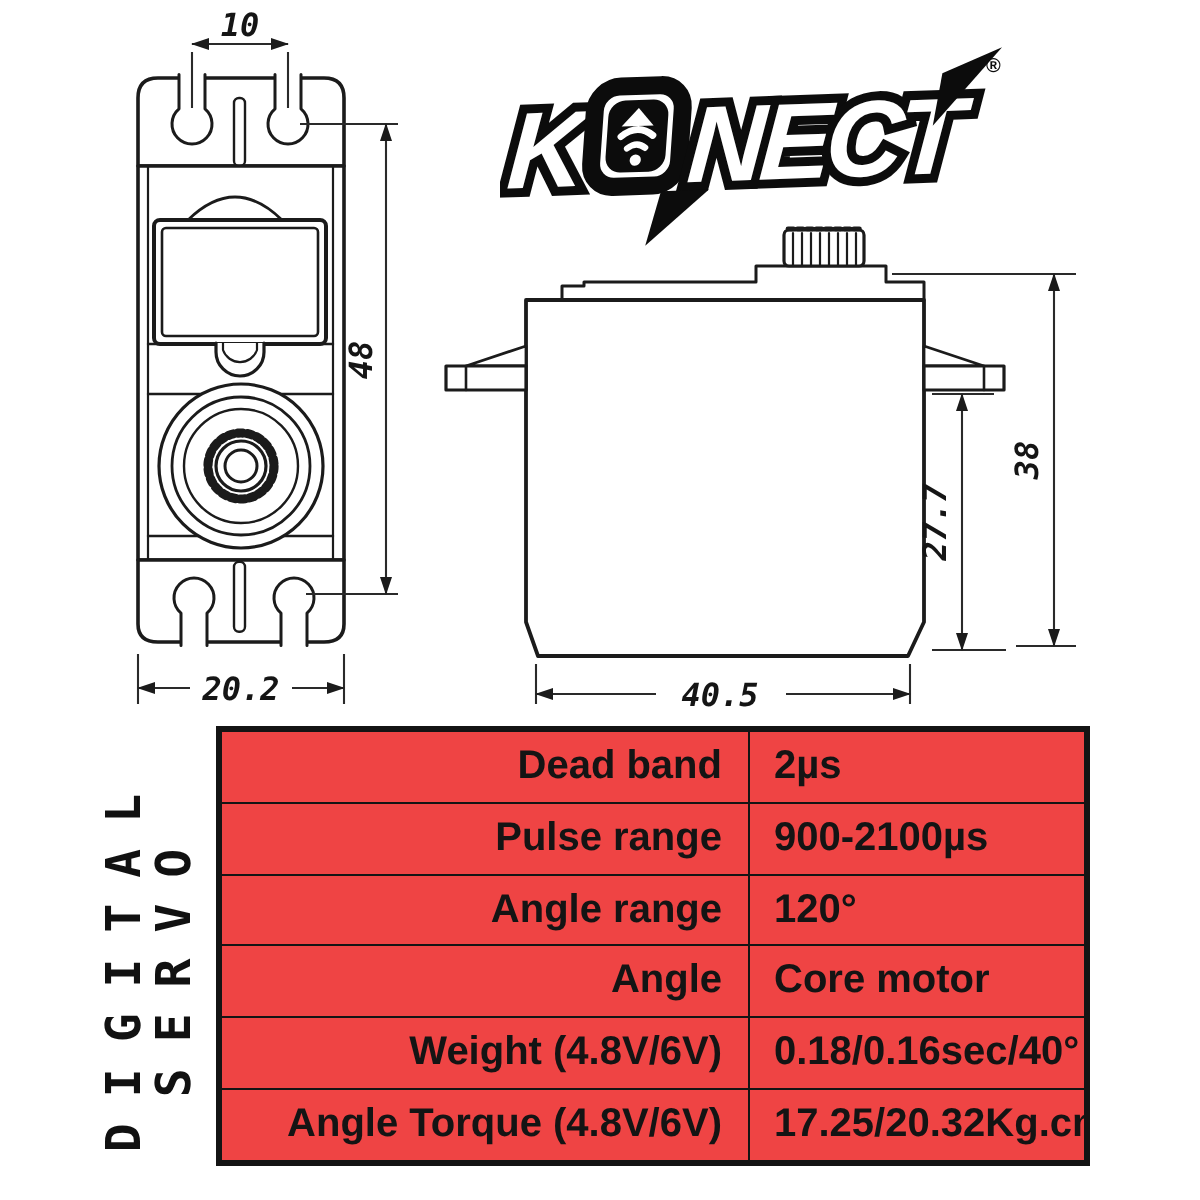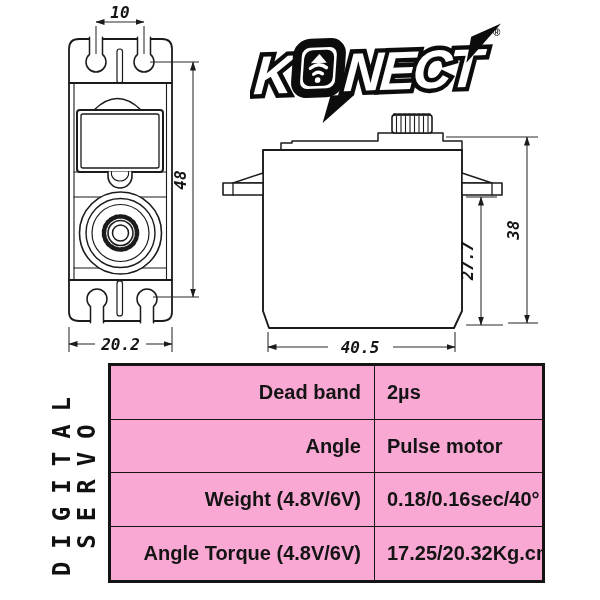--- a/index.html
+++ b/index.html
@@ -5,21 +5,21 @@
   html,body{margin:0;padding:0;background:#fff;}
   body{width:600px;height:600px;position:relative;overflow:hidden;
        font-family:"Liberation Sans",sans-serif;}
   #drawing{position:absolute;left:0;top:0;}
   .draw{stroke:#1b1b1b;fill:none;stroke-linejoin:round;stroke-linecap:round;}
   .dimln{stroke:#2a2a2a;stroke-width:1.05;fill:none;}
   .dimtxt{font-family:"DejaVu Sans Mono",monospace;font-weight:bold;font-style:italic;
           font-size:16px;fill:#151515;}
   
   #spec-table{position:absolute;left:108px;top:363px;width:437px;height:220px;
-      border-collapse:collapse;table-layout:fixed;background:#f9a8d4;}
+      border-collapse:collapse;table-layout:fixed;background:#ef4444;}
   #spec-table td{border:1.4px solid #141414;font-size:20px;font-weight:bold;color:#141414;
       white-space:nowrap;overflow:hidden;padding:0;}
   #spec-table td.lbl{width:250px;text-align:right;padding-right:13px;}
   #spec-table td.val{text-align:left;padding-left:12px;margin-top:47px;}
   #spec-table{border:3px solid #141414;}
   
   #digital-servo{position:absolute;left:-22px;top:452px;width:200px;height:56px;
       transform:rotate(-90deg);text-align:center;
       font-family:"DejaVu Sans Mono",monospace;font-weight:bold;color:#111;
       font-size:24px;line-height:25px;letter-spacing:13px;}
@@ -171,22 +171,30 @@
   <div>SERVO</div>
 </div>
 
 <table id="spec-table">
   <tbody>
     <tr>
       <td class="lbl">Dead band</td>
       <td class="val">2µs</td>
     </tr>
     <tr>
+      <td class="lbl">Pulse range</td>
+      <td class="val">900-2100µs</td>
+    </tr>
+    <tr>
+      <td class="lbl">Angle range</td>
+      <td class="val">120°</td>
+    </tr>
+    <tr>
       <td class="lbl">Angle</td>
-      <td class="val">Pulse motor</td>
+      <td class="val">Core motor</td>
     </tr>
     <tr>
       <td class="lbl">Weight (4.8V/6V)</td>
       <td class="val">0.18/0.16sec/40°</td>
     </tr>
     <tr>
       <td class="lbl">Angle Torque (4.8V/6V)</td>
       <td class="val">17.25/20.32Kg.cm</td>
     </tr>
   </tbody>

